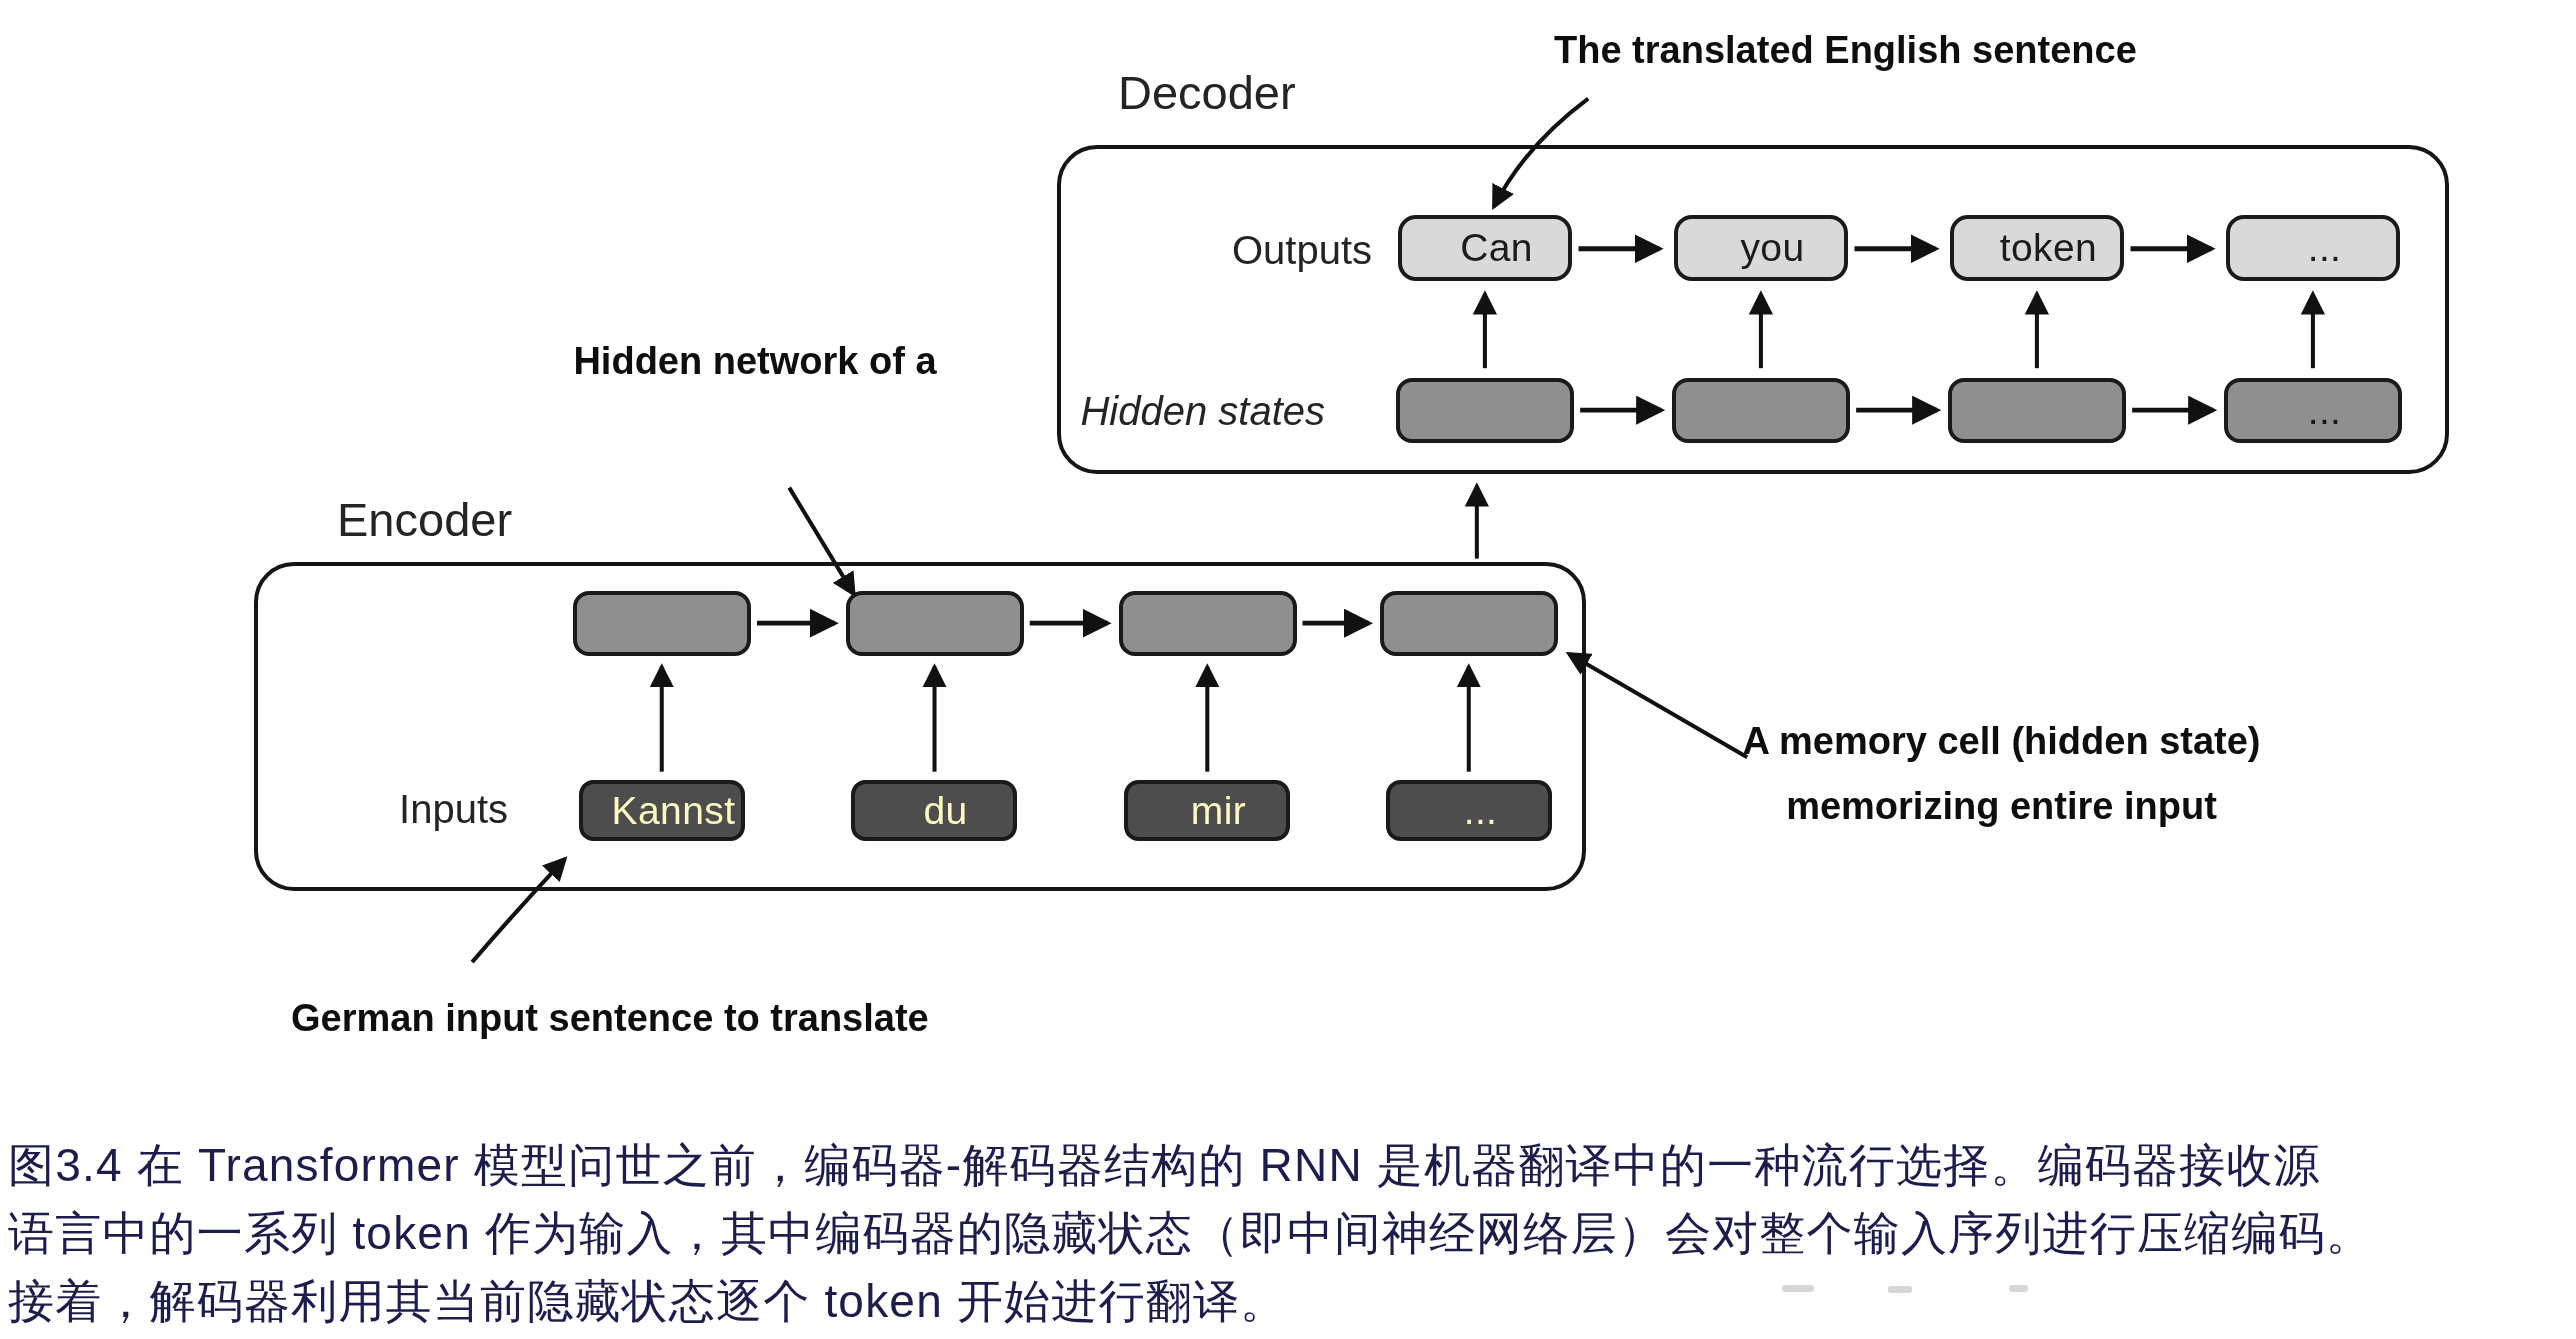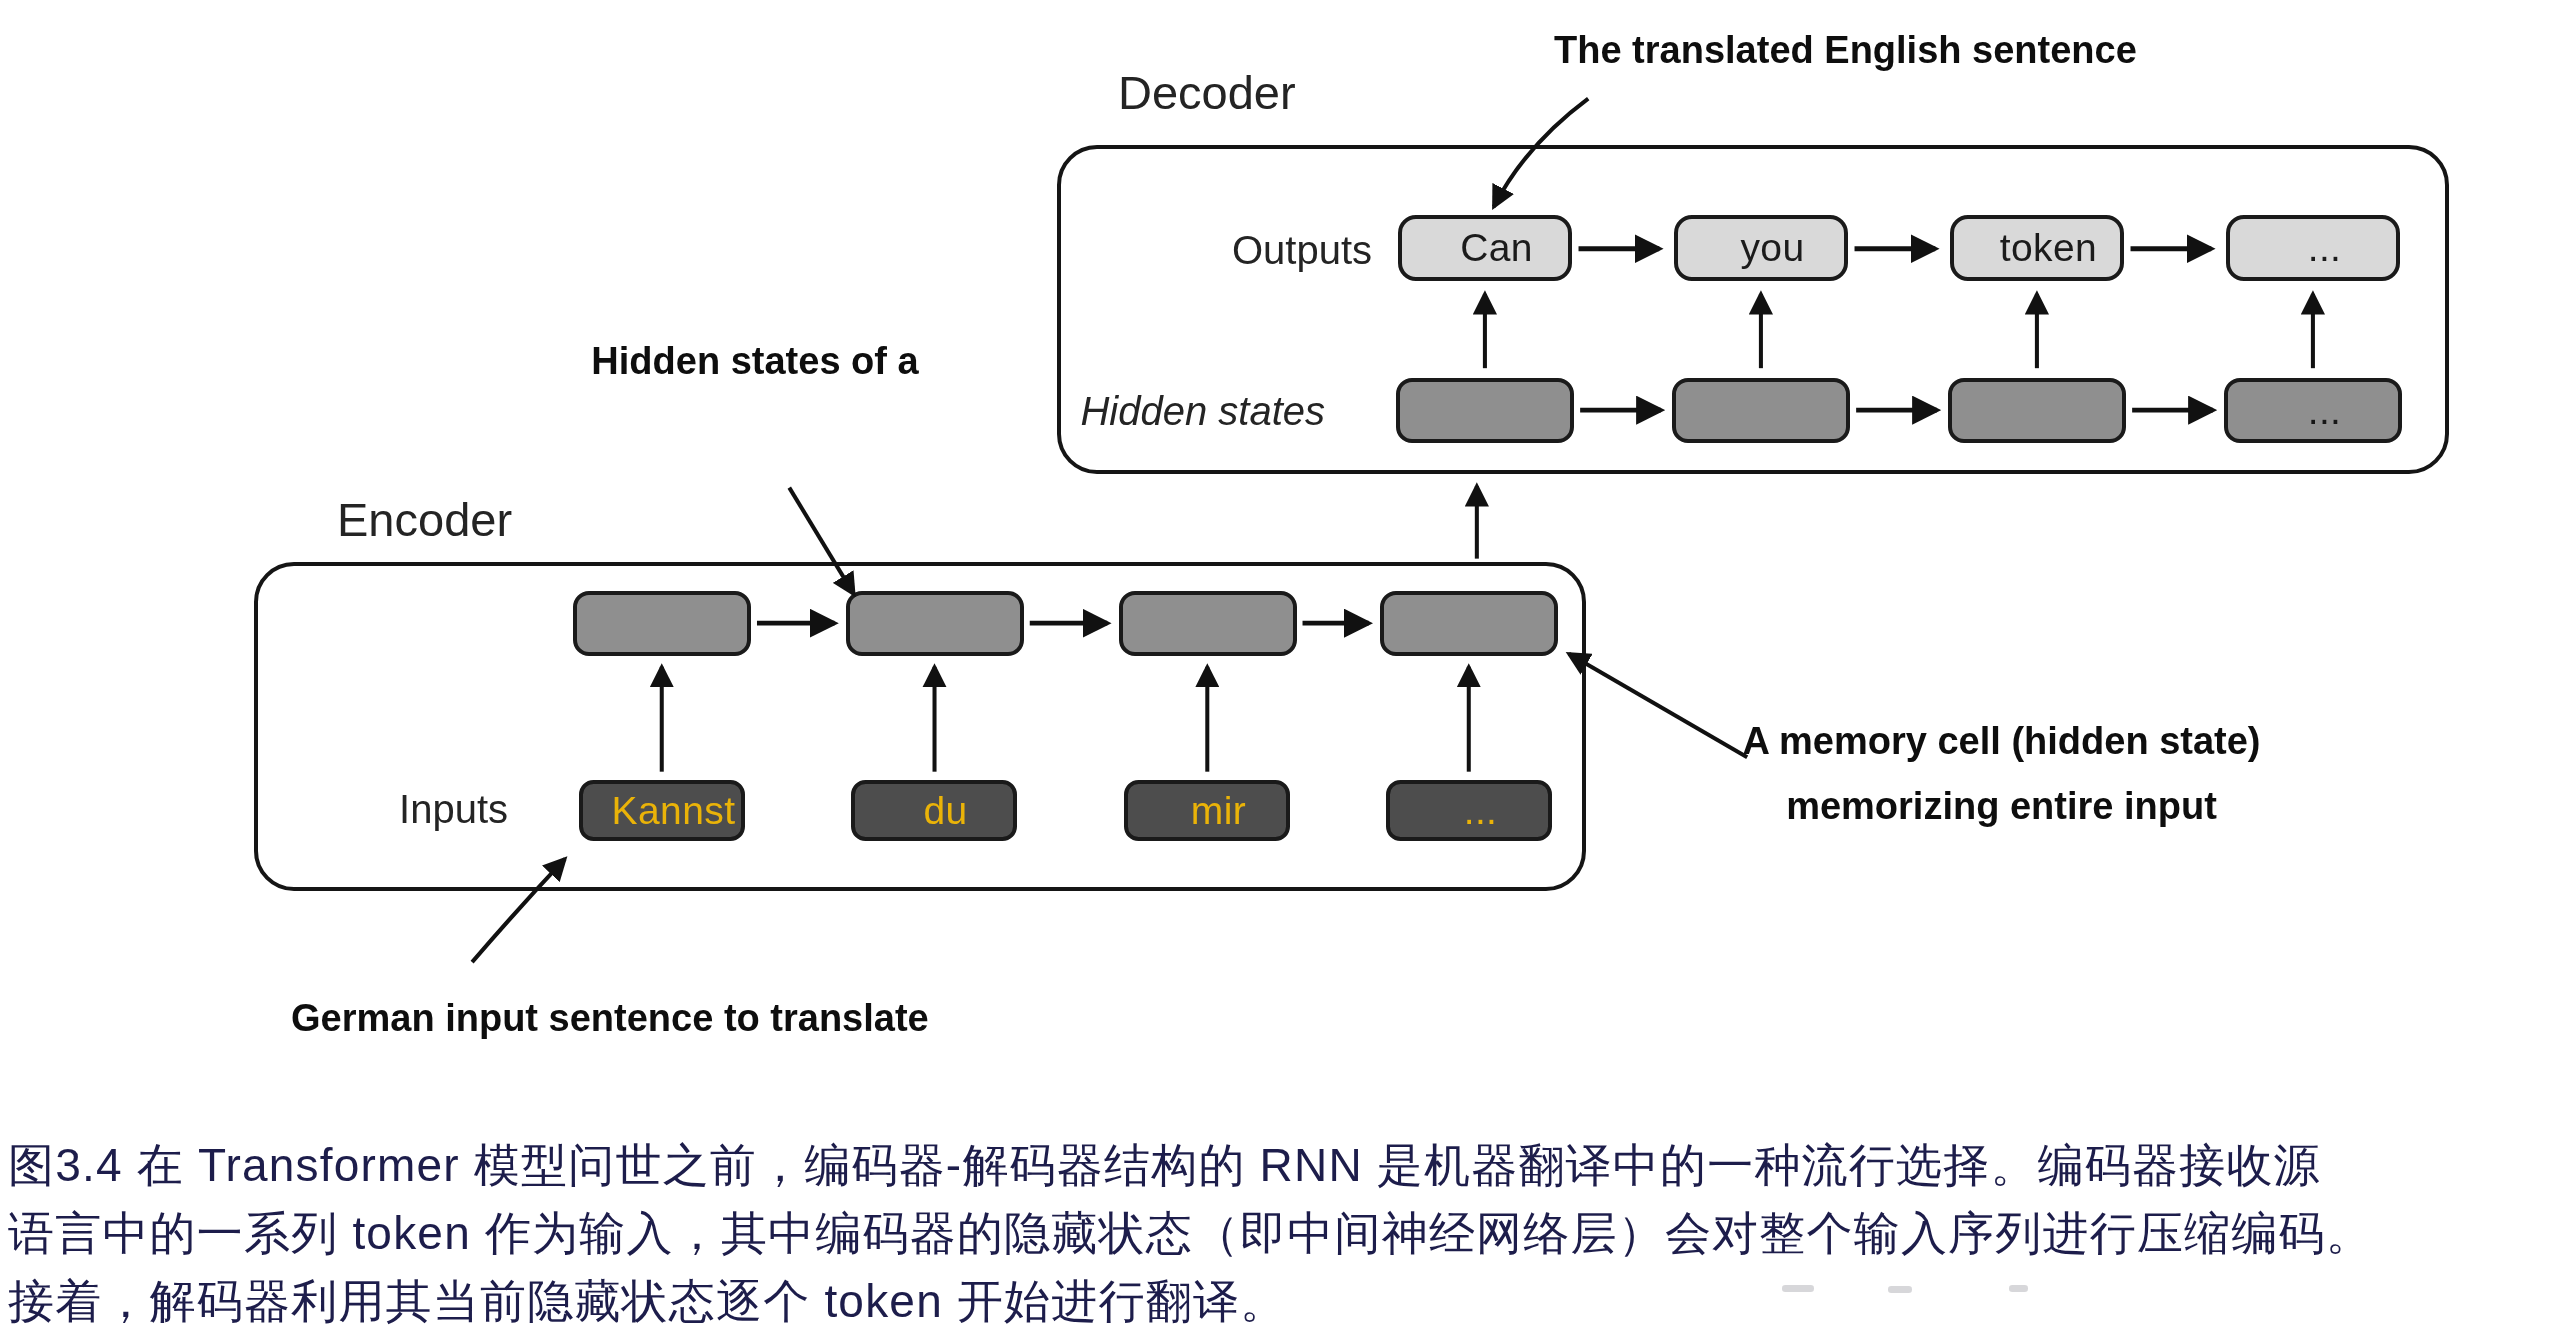--- a/index.html
+++ b/index.html
@@ -11,21 +11,21 @@
   .container-box{
     position:absolute;box-sizing:border-box;background:#ffffff;
     border:4px solid #151515;border-radius:40px;
   }
   .token{
     position:absolute;box-sizing:border-box;display:flex;align-items:center;justify-content:center;
     border:4.8px solid var(--box-border);font-size:39px;letter-spacing:0.4px;padding-left:23px;
   }
   .token.light{background:var(--box-light);border-radius:18px;color:#1b1b1b;}
   .token.mid{background:var(--box-mid);border-radius:16px;color:#161616;}
-  .token.dark{background:var(--box-dark);border-radius:14.5px;color:#eab308;}
+  .token.dark{background:var(--box-dark);border-radius:14.5px;color:#fef9c3;}
   .rowlabel{position:absolute;font-size:40px;color:#242424;text-align:right;}
   .bigtitle{position:absolute;font-size:47px;color:#242424;white-space:nowrap;}
   .note{
     position:absolute;font-weight:bold;font-size:38px;color:#0e0e0e;
     text-align:center;line-height:65px;white-space:nowrap;
   }
   .caption-line{
     position:absolute;white-space:nowrap;font-size:46px;line-height:68px;
     color:var(--caption-text);letter-spacing:1.2px;left:8px;width:2568px;
   }
@@ -52,21 +52,21 @@
 <div class="token mid" style="left:1396px;top:378px;width:178px;height:65px;"></div>
 <div class="token mid" style="left:1672px;top:378px;width:178px;height:65px;"></div>
 <div class="token mid" style="left:1948px;top:378px;width:178px;height:65px;"></div>
 <div class="token mid" style="left:2224px;top:378px;width:178px;height:65px;">...</div>
 
 <div class="container-box" style="left:254px;top:562px;width:1332px;height:329px;"></div>
 
 <div class="bigtitle" style="left:337px;top:492px;">Encoder</div>
 
 <div class="note" style="left:533px;top:329px;width:444px;">
-  <div>Hidden states of a</div>
+  <div>Hidden network of a</div>
 </div>
 
 <div class="note" style="left:1695px;top:709px;width:613px;">
   <div>A memory cell (hidden state)</div>
   <div>memorizing entire input</div>
 </div>
 
 <div class="note" style="left:291px;top:986px;">German input sentence to translate</div>
 
 <div class="rowlabel" style="left:242px;top:787px;width:266px;">Inputs</div>

